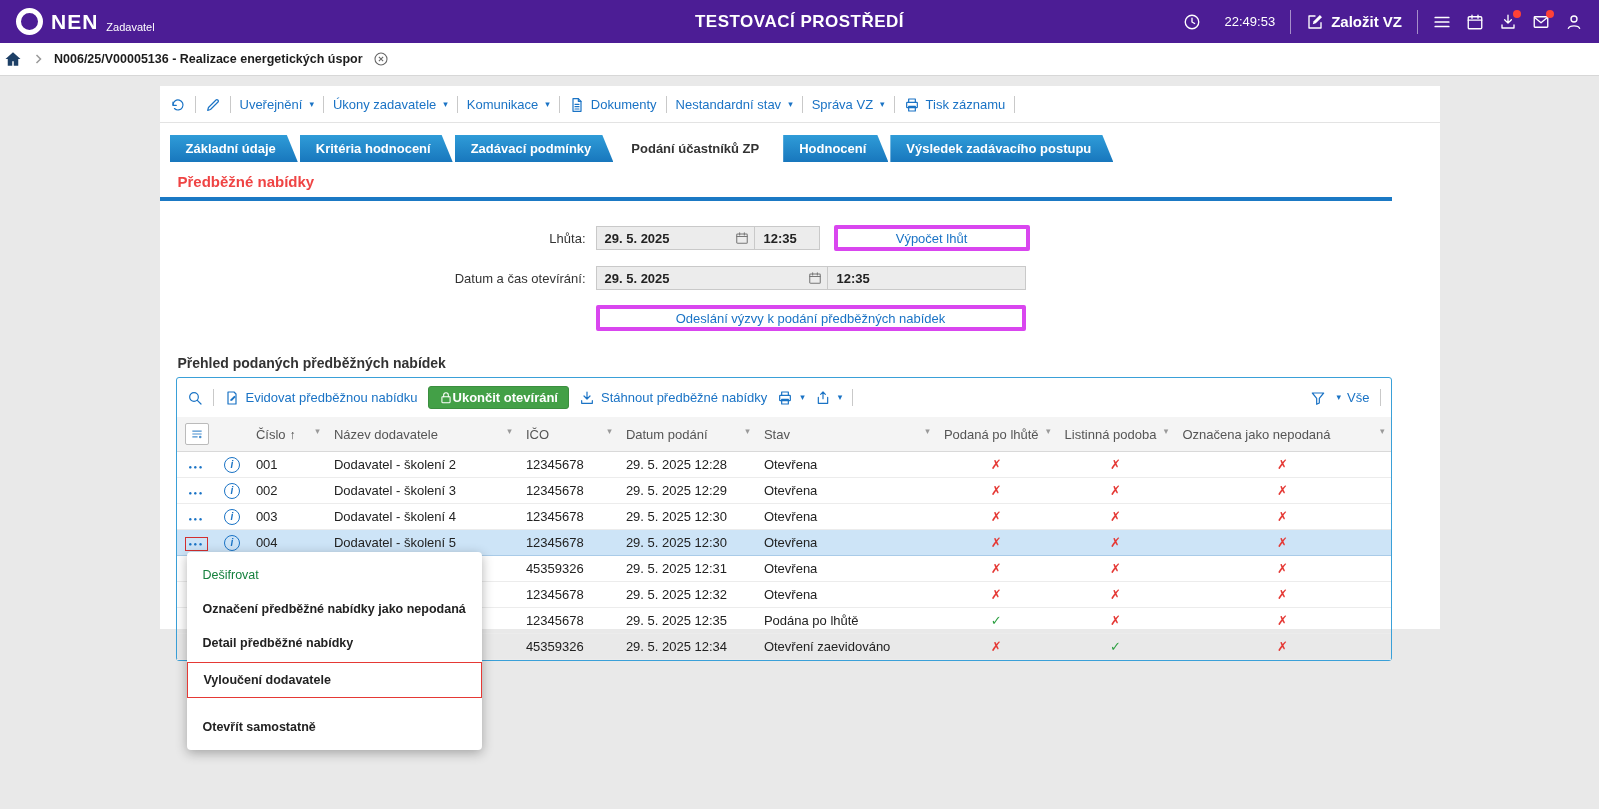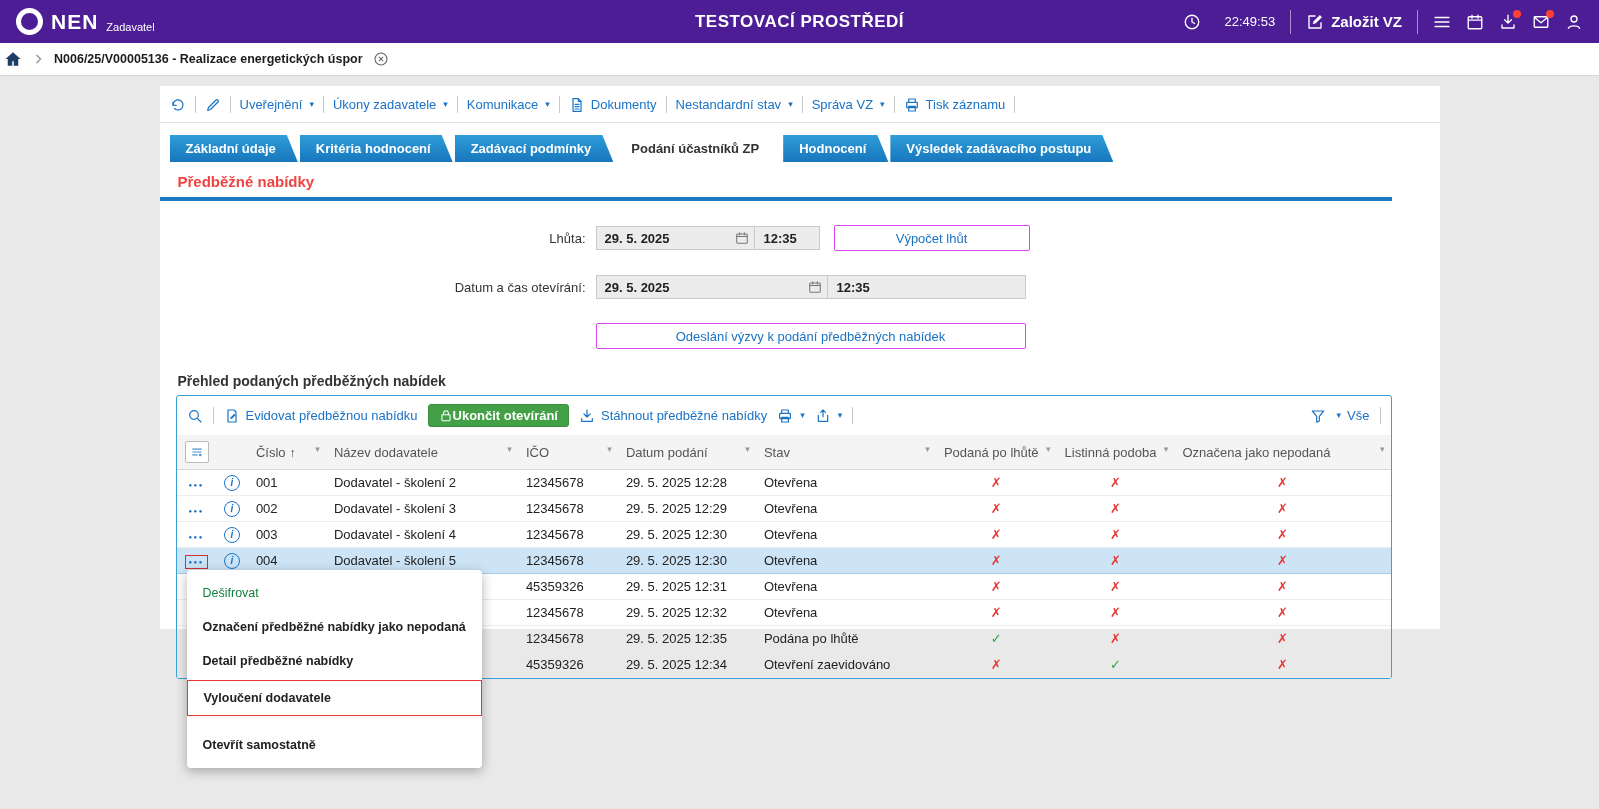--- a/index.html
+++ b/index.html
@@ -42,31 +42,31 @@
 .tab{height:27px;line-height:27px;padding:0 22px 0 16px;margin-right:2px;color:#fff;font-weight:bold;font-size:13px;cursor:pointer;
   background:linear-gradient(180deg,#2f9cd8 0%,#1877bd 100%);
   clip-path:polygon(0 0,calc(100% - 11px) 0,100% 100%,0 100%)}
 .tab.active{background:#fff;color:#333}
 
 
 .section-title{padding:11px 18px 7px;font-size:15px;font-weight:bold;color:#ef4444}
 .title-underline{height:4px;background:#1b79c4;margin-right:48px}
 
 
-.form{margin-top:24px;display:flex;flex-direction:column;gap:24px}
+.form{margin-top:24px;display:flex;flex-direction:column;gap:15px}
 .form-row{display:flex;align-items:center}
 .form-label{width:436px;text-align:right;padding-right:10px;color:#333;flex:none}
 .field{display:flex;align-items:center;background:#ececec;border:1px solid #c9c9c9;height:24px;font-weight:bold;color:#222}
 .field .fsep{width:1px;height:100%;background:#c9c9c9}
 .field .date{padding:0 8px}
 .field .time{padding:0 9px}
 .f-deadline{width:224px}.f-deadline .date{flex:1}.f-deadline .time{width:64px}
 .f-opening{width:430px}.f-opening .date{width:206px}.f-opening .time{flex:1}
 .cal{color:#777;margin:0 5px;flex:none}
-.btn-outline{height:26px;background:#fff;border:1px solid #d946ef;border-radius:2px;color:#1a73c5;font-size:13px;
+.btn-outline{height:26px;background:#fff;border:4px solid #d946ef;border-radius:2px;color:#1a73c5;font-size:13px;
   display:flex;align-items:center;justify-content:center;cursor:pointer;font-family:inherit}
 .btn-calc{width:196px;margin-left:14px}
 .btn-send{width:430px}
 .warning{margin-left:446px;width:430px;text-align:center;color:#e60000;font-weight:bold;font-size:13px}
 
 
 .table-title{margin:24px 0 6px 18px;font-weight:bold;font-size:14px;color:#333}
 .table-frame{margin:0 48px 0 16px;border:1px solid #3aa0d8;border-radius:3px;position:relative}
 .grid-toolbar{display:flex;align-items:center;gap:10px;padding:8px 10px;color:#1a73c5}
 .g-icon{color:#1a73c5;cursor:pointer;display:flex}

